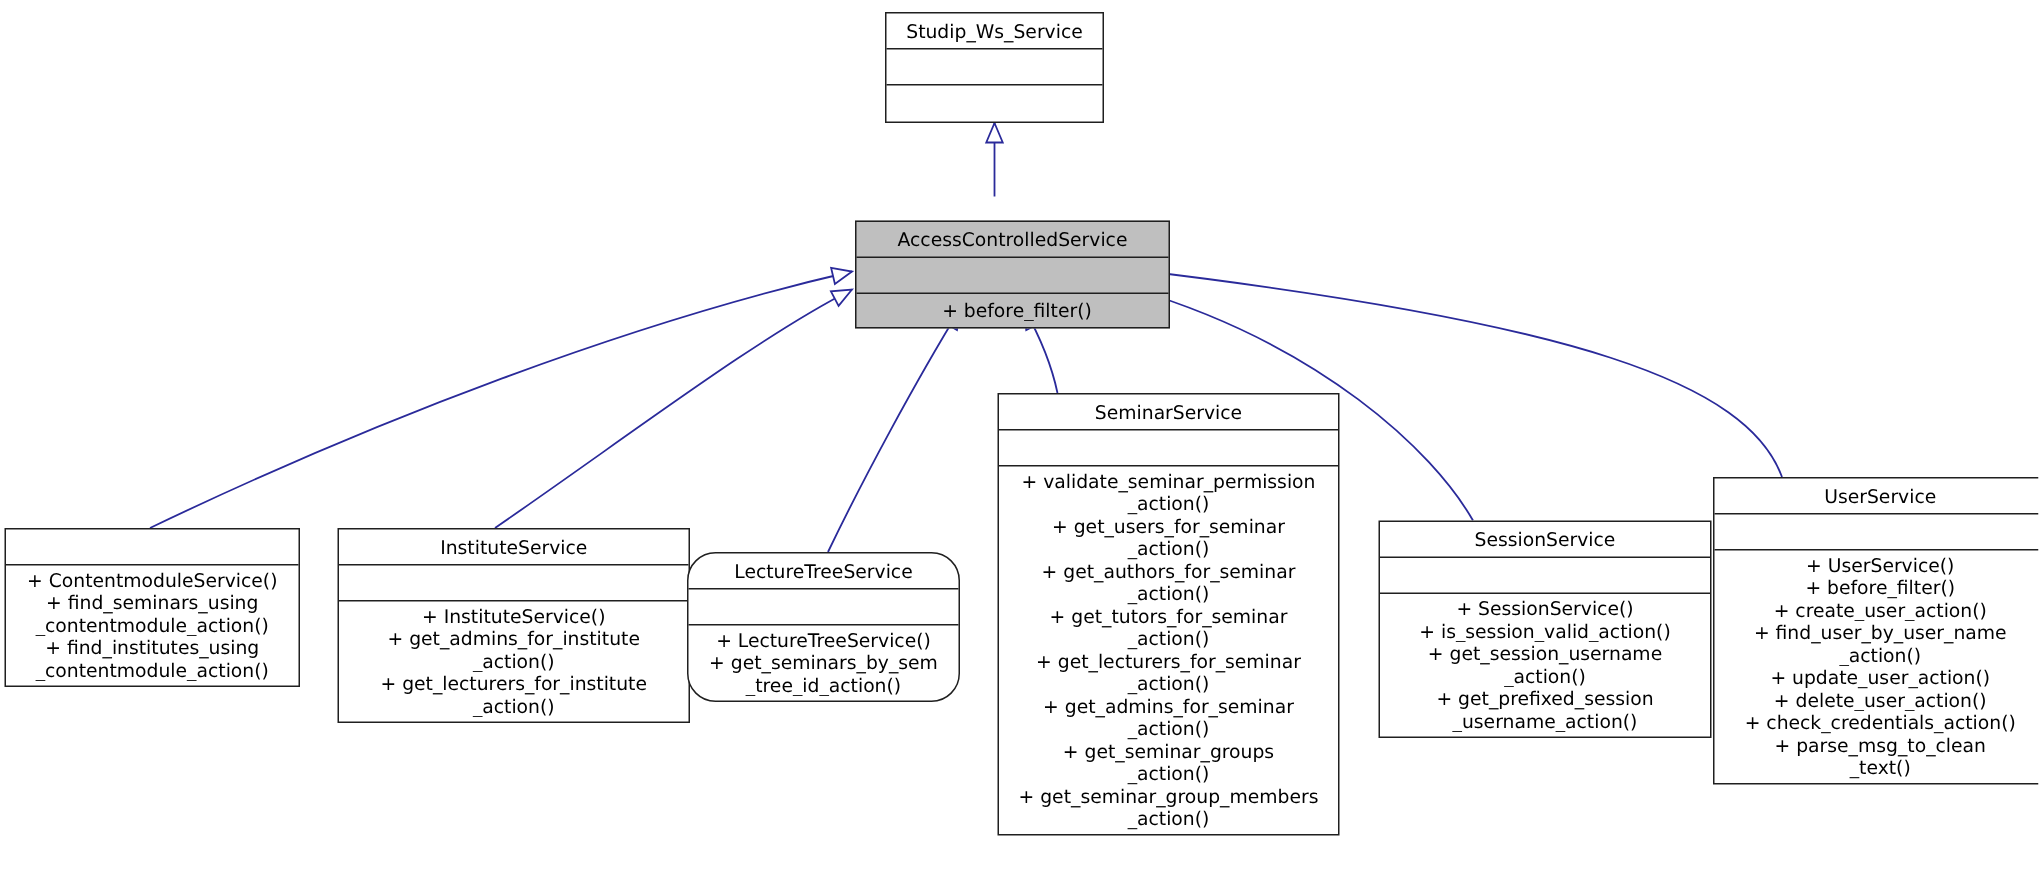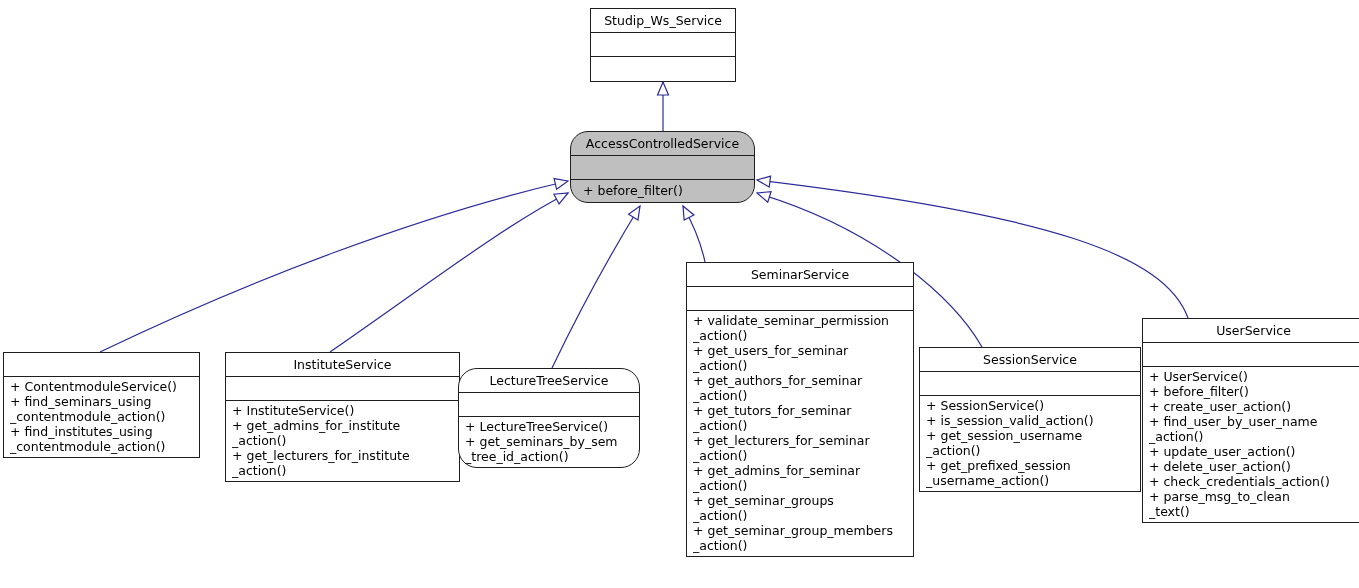--- a/index.html
+++ b/index.html
@@ -51,20 +51,21 @@
     white-space: nowrap;
     overflow: hidden;
   }
   .uml-class .attrs {
     height: 24px;
     border-bottom: 1px solid var(--border);
   }
   .uml-class .methods {
     padding: 2px 6px 3px 6px;
     line-height: 15px;
+    text-align: center;
   }
   .uml-class .methods.empty { height: 24px; padding: 0; }
   .uml-class .methods .m {
     white-space: pre-line;
     overflow: hidden;
   }
   .uml-class .methods.single { padding-left: 12px; padding-top: 3px; padding-bottom: 4px; }
 </style>
 </head>
 <body>
@@ -87,21 +88,21 @@
       <polygon points="757,193 771.050316866889,191.64683899039895 767.755103054986,202.1416741931948" class="arrowhead"></polygon>
       <polygon points="757,180 770.5658944605893,176.09916362280163 769.2463613987857,187.01973286157337" class="arrowhead"></polygon>
     </svg>
 
   <div class="uml-class" style="left:590px; top:8px; width:146px;">
     <div class="title">Studip_Ws_Service</div>
     <div class="attrs"></div>
     <div class="methods empty"></div>
   </div>
 
-  <div class="uml-class highlight" style="left:570px; top:131px; width:185px;border-radius:18px;">
+  <div class="uml-class highlight" style="left:570px; top:147px; width:210px;">
     <div class="title">AccessControlledService</div>
     <div class="attrs"></div>
     <div class="methods single">
       <div class="m">+ before_filter()</div>
     </div>
   </div>
 
   <div class="uml-class" style="left:3px; top:352px; width:197px;">
     <div class="attrs"></div>
     <div class="methods">
@@ -128,21 +129,21 @@
   <div class="uml-class" style="left:458px; top:368px; width:182px;border-radius:19px;">
     <div class="title">LectureTreeService</div>
     <div class="attrs"></div>
     <div class="methods">
       <div class="m">+ LectureTreeService()</div>
       <div class="m">+ get_seminars_by_sem
 _tree_id_action()</div>
     </div>
   </div>
 
-  <div class="uml-class" style="left:686px; top:262px; width:228px;">
+  <div class="uml-class" style="left:665px; top:262px; width:228px;">
     <div class="title">SeminarService</div>
     <div class="attrs"></div>
     <div class="methods">
       <div class="m">+ validate_seminar_permission
 _action()</div>
       <div class="m">+ get_users_for_seminar
 _action()</div>
       <div class="m">+ get_authors_for_seminar
 _action()</div>
       <div class="m">+ get_tutors_for_seminar

